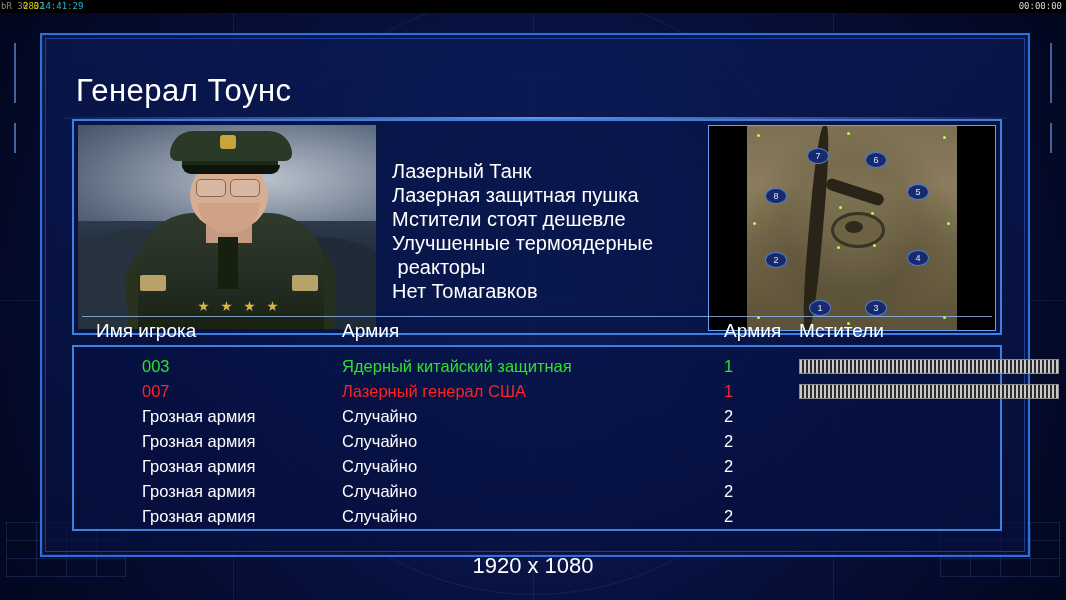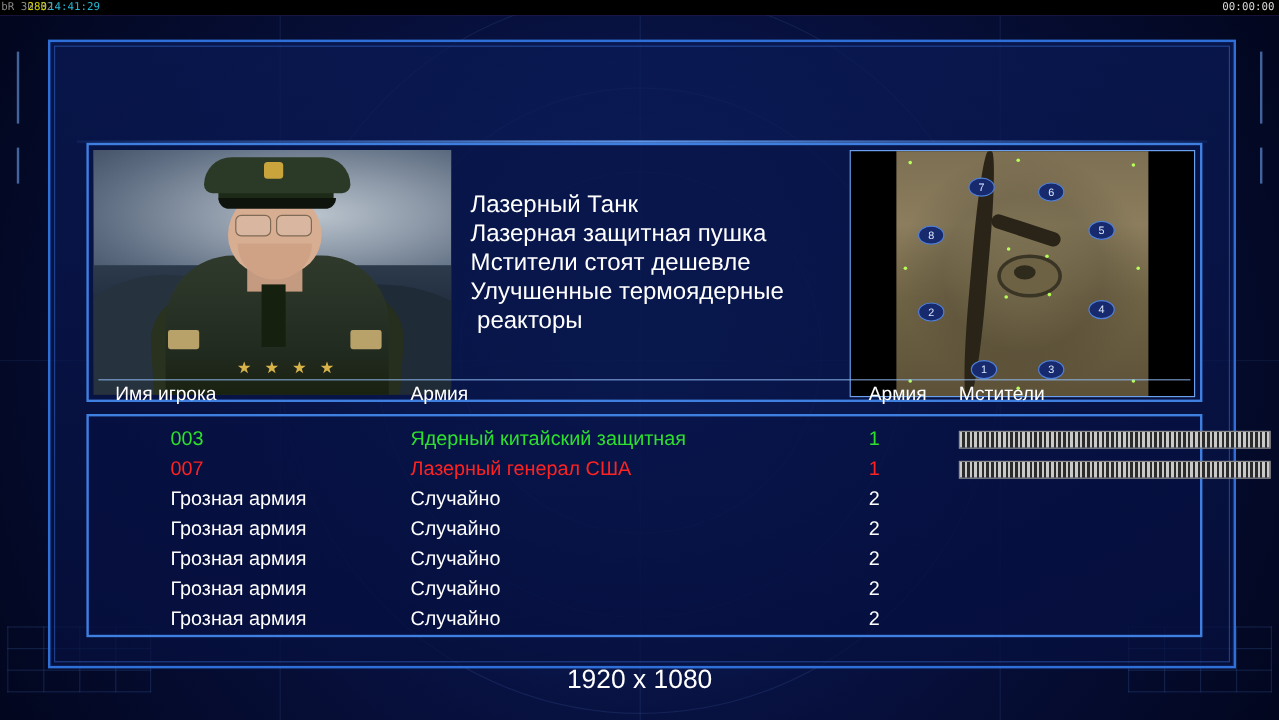--- a/index.html
+++ b/index.html
@@ -88,21 +88,21 @@
             border-radius:40%;transform:skewX(-5deg);}
   .mm-river2{position:absolute;left:78px;top:60px;width:60px;height:12px;background:#2a2418;border-radius:6px;transform:rotate(18deg);}
   .mm-center{position:absolute;left:84px;top:86px;width:48px;height:30px;border:3px solid #3a3425;border-radius:50%;background:#6e6245;}
   .mm-center2{position:absolute;left:98px;top:95px;width:18px;height:12px;border-radius:50%;background:#2e2a1c;}
   .mm-spot{position:absolute;width:20px;height:14px;border-radius:50%;background:#172a6e;border:1px solid #4f7fd8;
            color:#dbe6ff;font-size:9px;text-align:center;line-height:14px;font-family:"Liberation Sans",sans-serif;}
   .mm-dot{position:absolute;width:3px;height:3px;background:#b6ff5a;border-radius:50%;}
 
   
   .tablebox{position:absolute;left:30px;top:310px;width:926px;height:182px;border:2px solid #3f7fe0;background:rgba(6,16,64,0.45);}
-  .thead{position:absolute;left:0;top:-27px;width:926px;height:24px;color:#ffffff;font-size:16px;}
+  .thead{position:absolute;left:0;top:-27px;width:926px;height:24px;color:#ffffff;font-size:19px;}
   .th{position:absolute;top:0;white-space:pre;}
   .th-name{left:22px;}
   .th-army{left:268px;}
   .th-team{left:650px;}
   .th-prog{left:725px;}
   .head-rule{position:absolute;left:8px;top:-4px;width:910px;height:1px;background:rgba(150,195,255,0.75);}
 
   .row{position:absolute;left:0;width:926px;height:25px;font-size:16.5px;}
   .cell{position:absolute;top:0;white-space:pre;line-height:25px;}
   .c-name{left:22px;margin-left:46px;}
@@ -163,20 +163,21 @@
 
     <div class="tick" style="left:14px;top:30px;width:2px;height:60px;"></div>
     <div class="tick" style="left:14px;top:110px;width:2px;height:30px;"></div>
     <div class="tick" style="right:14px;top:30px;width:2px;height:60px;"></div>
     <div class="tick" style="right:14px;top:110px;width:2px;height:30px;"></div>
   </div>
 
   <div class="panel">
     <div class="inner-edge"></div>
 
+    <div class="title">Генерал Тоунс</div>
     <div class="title-rule"></div>
 
     <div class="infobox">
 
       <div class="portrait">
         <div class="p-sky"></div>
         <div class="p-hills"></div>
         <div class="p-hill2"></div>
         <div class="p-hill3"></div>
         <div class="o-shoulderL"></div>
@@ -201,20 +202,21 @@
           <div class="o-star" style="left:69px;"></div>
         </div>
       </div>
 
       <div class="bullets">
         <div>Лазерный Танк</div>
         <div>Лазерная защитная пушка</div>
         <div>Мстители стоят дешевле</div>
         <div>Улучшенные термоядерные</div>
         <div> реакторы</div>
+        <div>Нет Томагавков</div>
       </div>
 
       <div class="minimap">
         <div class="mm-img">
           <div class="mm-river"></div>
           <div class="mm-river2"></div>
           <div class="mm-center"></div>
           <div class="mm-center2"></div>
 
           <div class="mm-spot" style="left:60px;top:22px;">7</div>

